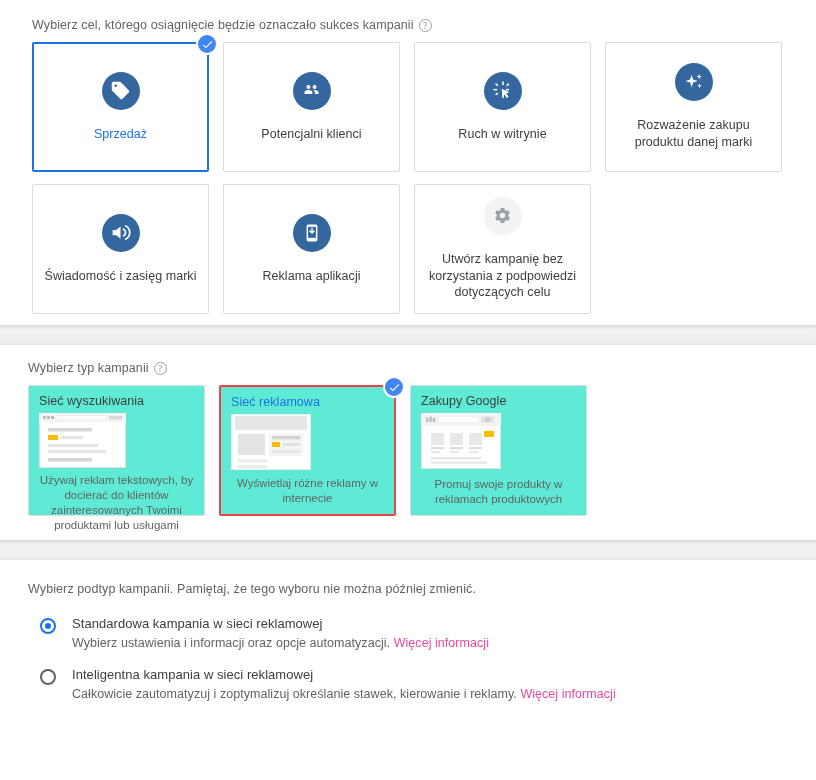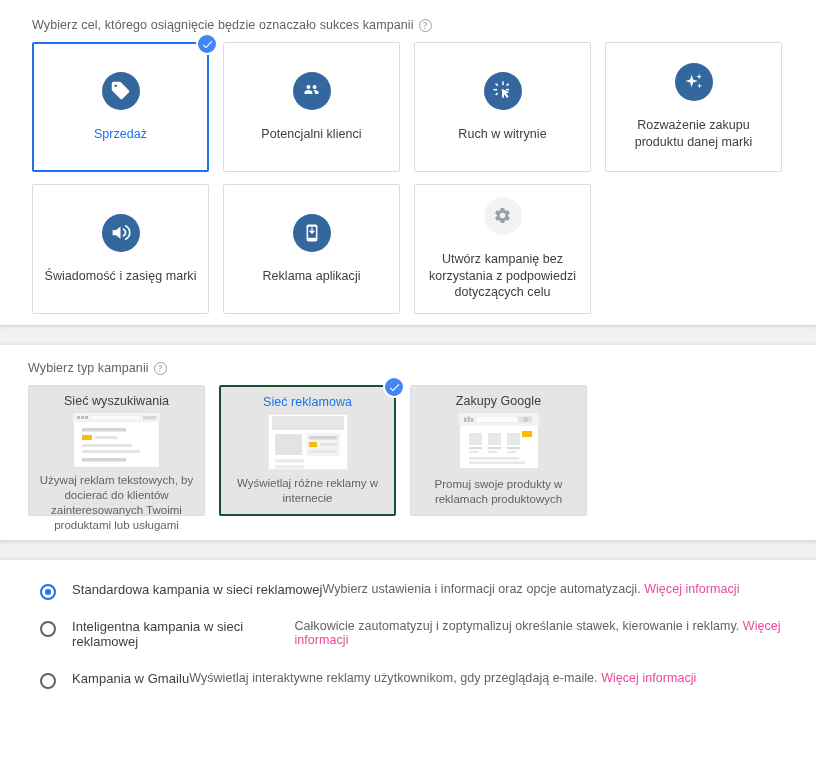--- a/index.html
+++ b/index.html
@@ -82,25 +82,25 @@
     display: flex; align-items: center; justify-content: center;
   }
   .check-badge svg { display:block; }
 
   
   .type-grid { display: flex; gap: 14px; }
   .type-card {
     position: relative;
     width: 177px; height: 131px;
     border: 1px solid #dadce0; border-radius: 2px;
-    background: #e5e5e5; cursor: pointer;
-    display: flex; flex-direction: column; align-items: center;
+    background: #5eead4; cursor: pointer;
+    display: flex; flex-direction: column; align-items: flex-start;
     padding: 8px 10px 6px 10px;
   }
-  .type-card.selected { border: 2px solid #14532d; }
+  .type-card.selected { border: 2px solid #ef4444; }
   .type-title {
     font-size: 12.5px; color: #3c4043; text-align: center;
     margin-bottom: 5px; letter-spacing: .05px;
   }
   .type-card.selected .type-title { color: #1a73e8; }
   .type-desc {
     font-size: 11.5px; color: #5f6368; text-align: center;
     line-height: 1.3; margin-top: auto; padding-bottom: 2px;
   }
   .thumb { margin: 0 auto 5px auto; display:block; }
@@ -116,21 +116,21 @@
     width: 16px; height: 16px; border-radius: 50%;
     border: 2px solid #5f6368; background: #fff;
     margin: 2px 16px 0 12px; position: relative;
   }
   .radio.on { border-color: #1a73e8; }
   .radio.on::after {
     content: ""; position: absolute;
     top: 3px; left: 3px; width: 6px; height: 6px;
     border-radius: 50%; background: #1a73e8;
   }
-  .radio-texts { display: flex; }
+  .radio-texts { display: flex; flex-direction: column; }
   .radio-label { font-size: 13px; color: #3c4043; margin-bottom: 5px; letter-spacing:.05px; }
   .radio-desc  { font-size: 12.5px; color: #5f6368; letter-spacing:.05px; }
   .link { color: #ec4899; text-decoration: none; cursor: pointer; text-align: center; }
 </style>
 </head>
 <body>
 
 <div class="page">
 
   <section class="panel panel-goals">
@@ -306,38 +306,32 @@
             </svg>
           </span>
           <span class="type-desc">Promuj swoje produkty w reklamach produktowych</span>
         </div>
       </div>
   </section>
 
   <div class="gap"></div>
 
   <section class="panel panel-subtype">
+    <div class="subtype-intro">Wybierz podtyp kampanii. Pamiętaj, że tego wyboru nie można później zmienić.</div>
     <div id="radio-group">
         <div class="radio-row">
           <span class="radio on"></span>
           <span class="radio-texts">
             <span class="radio-label">Standardowa kampania w sieci reklamowej</span>
             <span class="radio-desc"><span>Wybierz ustawienia i informacji oraz opcje automatyzacji.</span> <a class="link">Więcej informacji</a></span>
           </span>
         </div>
         <div class="radio-row">
           <span class="radio"></span>
           <span class="radio-texts">
             <span class="radio-label">Inteligentna kampania w sieci reklamowej</span>
             <span class="radio-desc"><span>Całkowicie zautomatyzuj i zoptymalizuj określanie stawek, kierowanie i reklamy.</span> <a class="link">Więcej informacji</a></span>
           </span>
         </div>
-        <div class="radio-row">
-          <span class="radio"></span>
-          <span class="radio-texts">
-            <span class="radio-label">Kampania w Gmailu</span>
-            <span class="radio-desc"><span>Wyświetlaj interaktywne reklamy użytkownikom, gdy przeglądają e-maile.</span> <a class="link">Więcej informacji</a></span>
-          </span>
-        </div>
       </div>
   </section>
 
 </div>
 
 </body></html>

